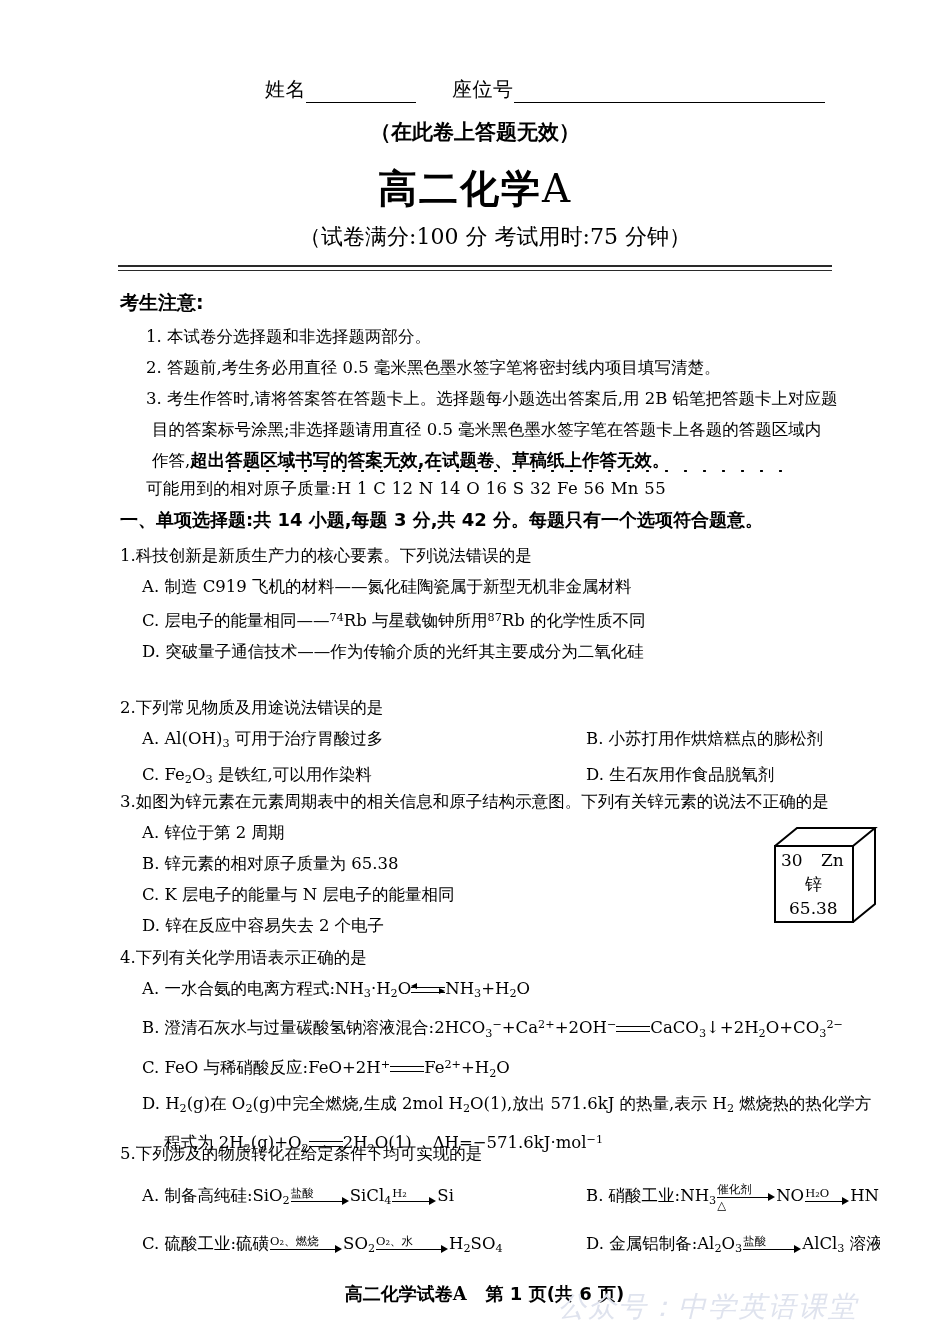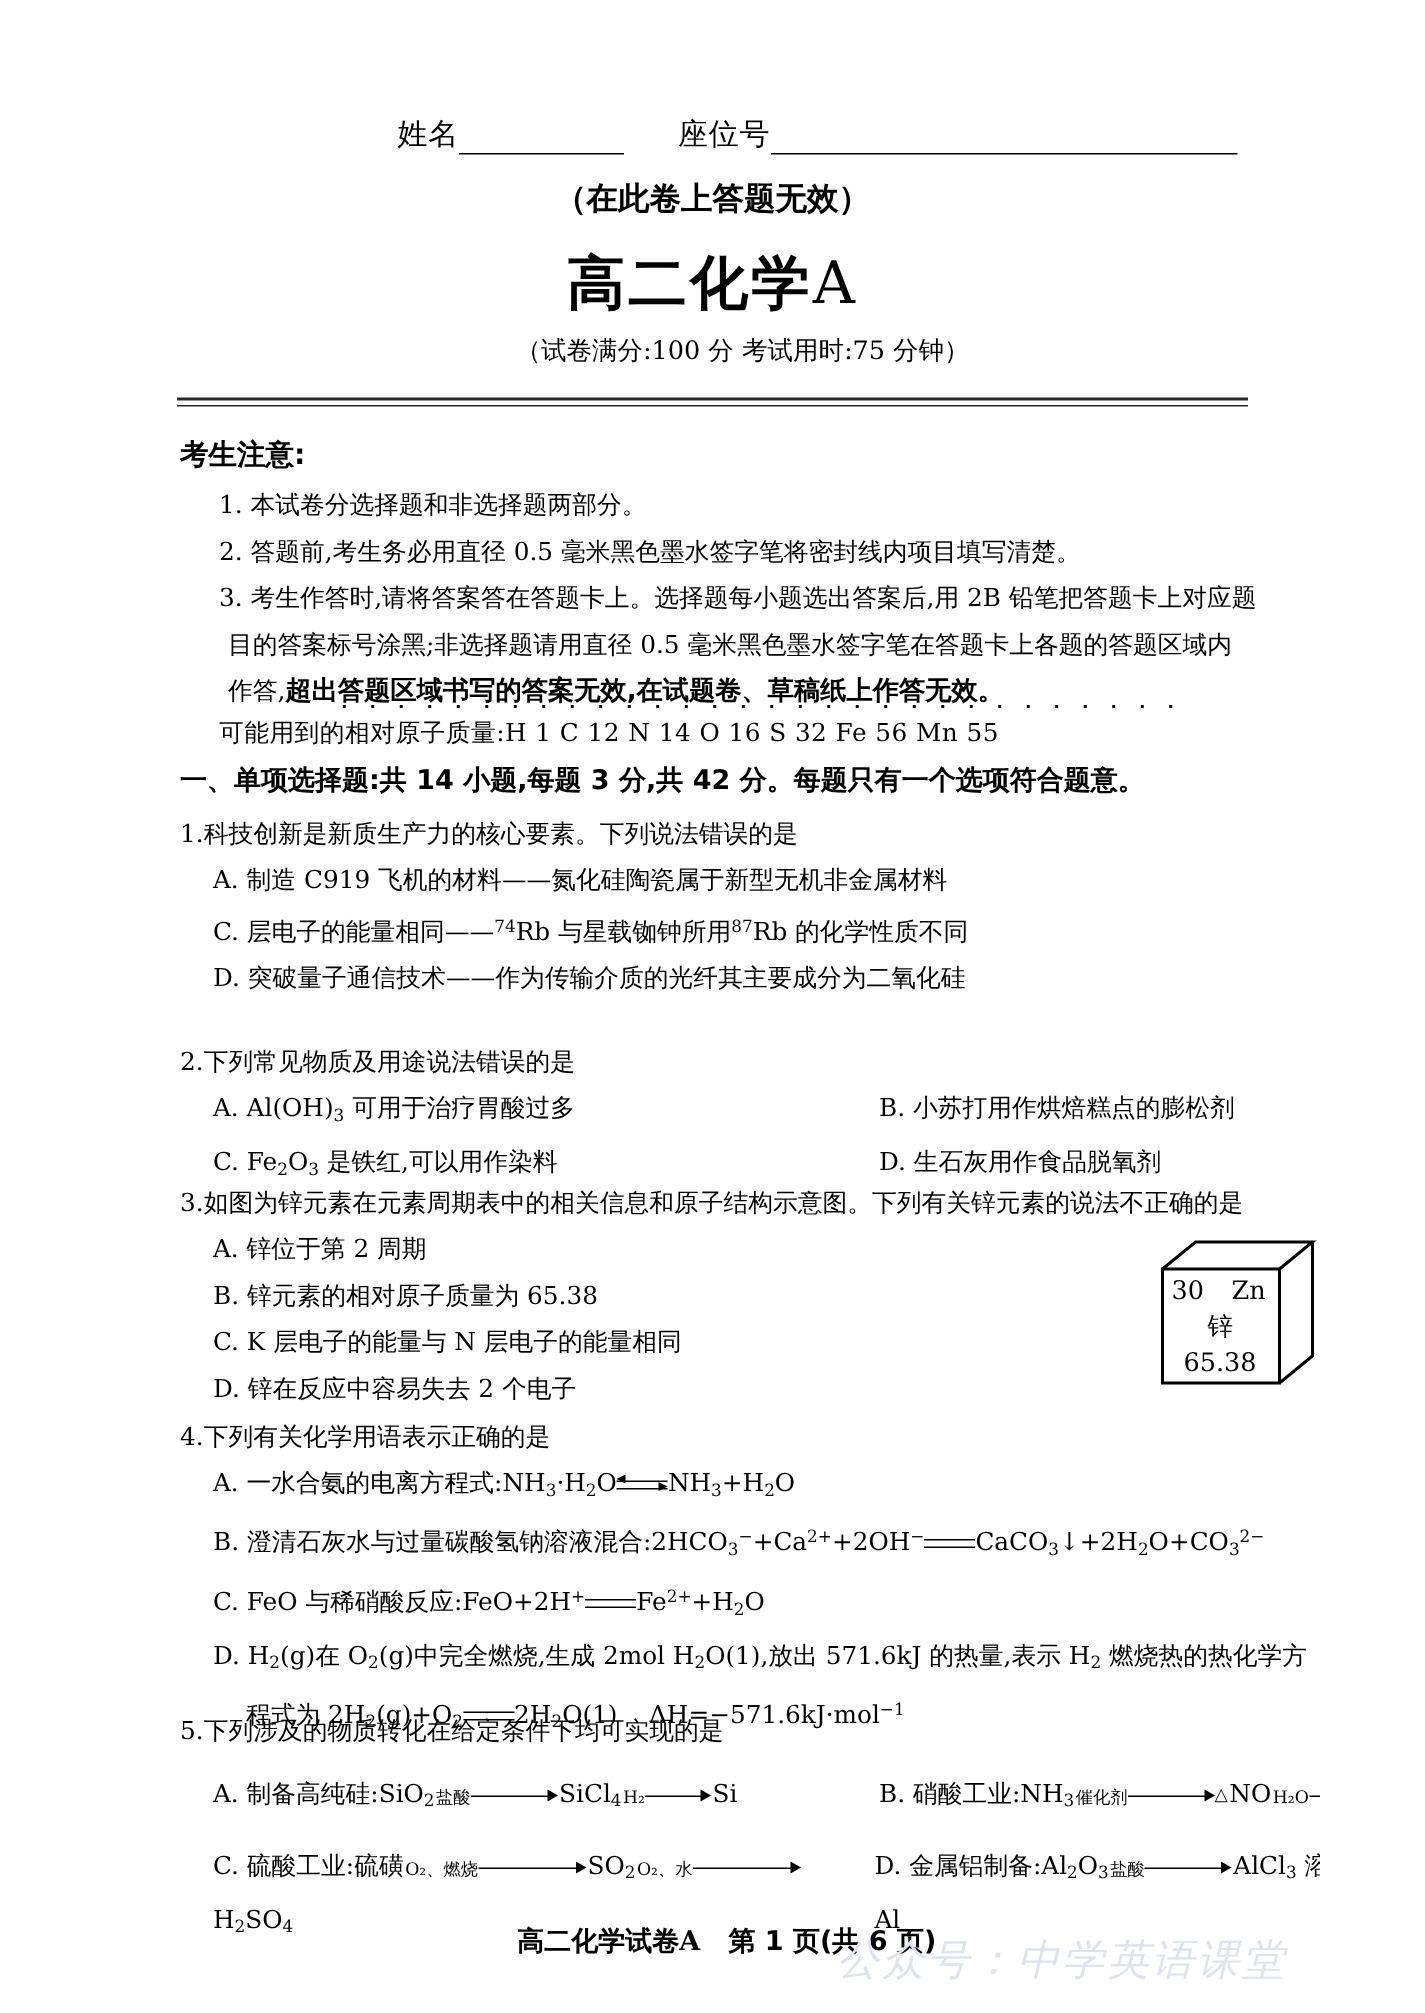--- a/index.html
+++ b/index.html
@@ -62,21 +62,21 @@
   .maintitle .lat {
     font-family: "DejaVu Serif", "Liberation Serif", serif;
     font-weight: normal;
   }
 
   .scoreline {
     position: absolute;
     top: 222px;
     left: 0; right: 0;
     text-align: center;
-    font-size: 17px;
+    font-size: 22px;
     padding-left: 40px;
   }
 
   .dblrule {
     position: absolute;
     left: 48px;
     right: 48px;
     top: 265px;
     border-top: 2px solid #2a2a2a;
     border-bottom: 1px solid #2a2a2a;
@@ -159,22 +159,22 @@
   .opt-cols > div:first-child { width: 420px; }
 
   sub { font-size: .68em; vertical-align: -0.28em; }
   sup { font-size: .68em; vertical-align: 0.48em; }
 
   .eqs { font-family: "DejaVu Serif", "Liberation Serif", serif; }
 
   
   .rxn {
     display: inline-flex;
-    flex-direction: row;
-    align-items: flex-end;
+    flex-direction: column;
+    align-items: flex-start;
     justify-content: center;
     vertical-align: middle;
     position: relative;
     margin: 0 1px;
   }
   .rxn .lbl-top {
     font-size: 11.5px;
     line-height: 12px;
     margin-bottom: -2px;
     white-space: nowrap;

